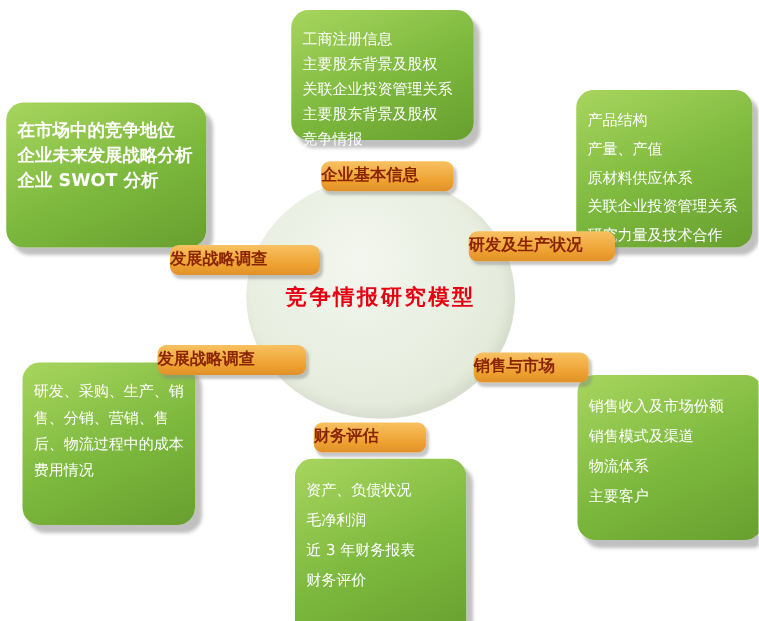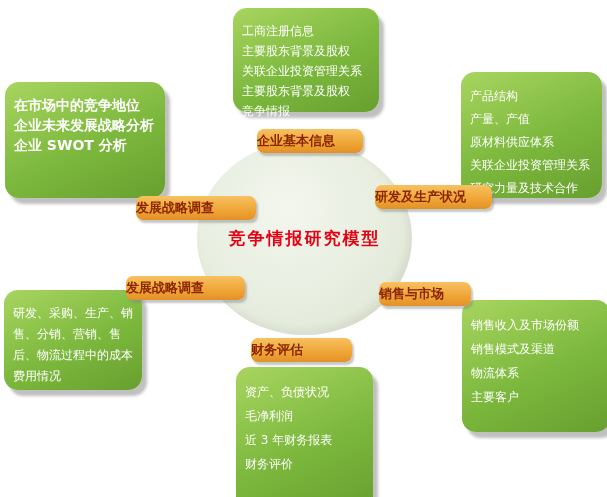--- a/index.html
+++ b/index.html
@@ -54,21 +54,21 @@
   .green-box .line{
     white-space:nowrap;
     line-height:20px;
   }
   #box-registration{left:233px;top:8px;width:146px;height:104px;}
   #box-strategy{left:5px;top:82px;width:160px;height:116px;font-size:14px;font-weight:bold;}
   #box-production{left:461px;top:72px;width:141px;height:126px;}
   #box-production .line{line-height:23px;}
   #box-sales{left:462px;top:300px;width:148px;height:132px;}
   #box-sales .line{line-height:24px;}
-  #box-cost{left:4px;top:290px;width:138px;height:100px;}
+  #box-cost{left:18px;top:290px;width:138px;height:130px;}
   #box-cost .wrap-text{line-height:21px;}
   #box-finance{left:236px;top:367px;width:137px;height:144px;}
   #box-finance .line{line-height:24px;}
   
   .orange-label{
     position:absolute;
     z-index:2;
     box-sizing:border-box;
     height:24px;line-height:24px;
     text-align:left;
@@ -76,21 +76,21 @@
     border-radius:7px;
     box-shadow:2px 3px 2px rgba(130,130,130,0.45);
     color:var(--label-text);
     font-weight:bold;
     font-size:13px;
     white-space:nowrap;
   }
   #label-basic{left:257px;top:129px;width:106px;}
   #label-rnd{left:375px;top:185px;width:117px;}
   #label-sales{left:379px;top:282px;width:92px;}
-  #label-finance{left:251px;top:338px;width:101px;}
+  #label-finance{left:251px;top:338px;width:90px;}
   #label-value{left:126px;top:276px;width:119px;}
   #label-strategy{left:136px;top:196px;width:120px;}
 </style>
 </head>
 <body>
 
 <div class="canvas">
 
   <div class="center-ellipse">
     <div class="title-line">竞争情报</div>

